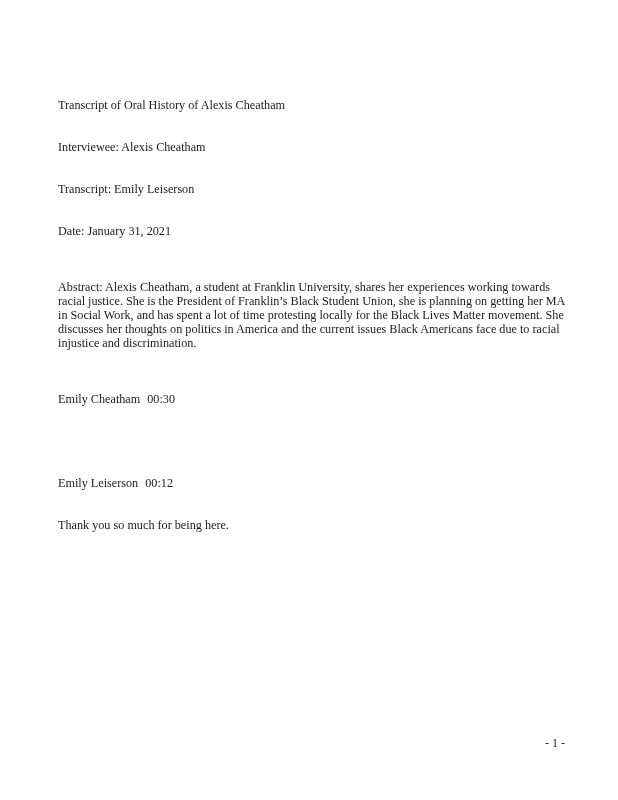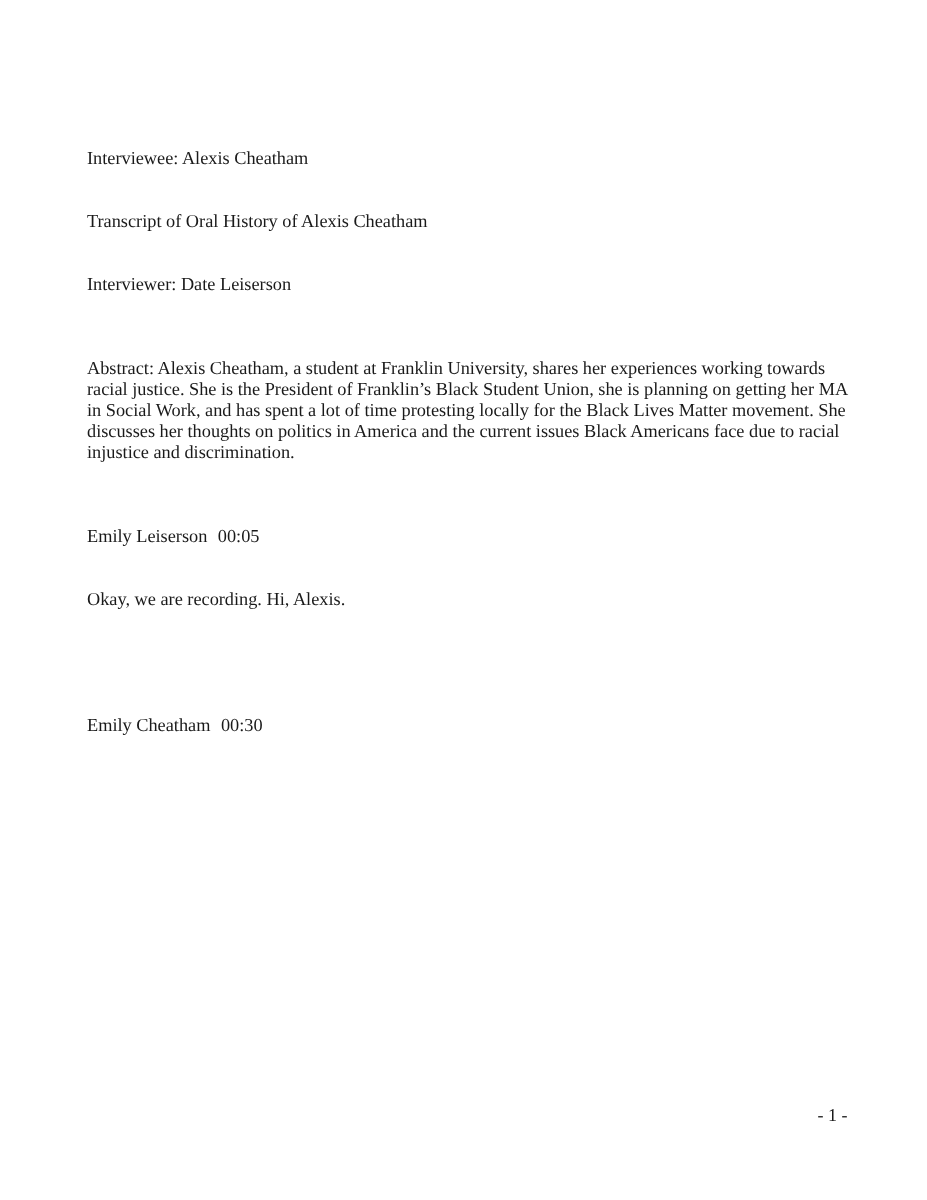--- a/index.html
+++ b/index.html
@@ -43,40 +43,41 @@
     font-size: 12px;
     color: #1a1a1a;
   }
 </style>
 </head>
 <body>
 
 <div class="page-content">
 
   <div class="block header-block">
+    <div>Transcript of Oral History of Alexis Cheatham</div>
     <div>Interviewee: Alexis Cheatham</div>
-    <div>Transcript of Oral History of Alexis Cheatham</div>
-    <div>Interviewer: Date Leiserson</div>
+    <div>Transcript: Emily Leiserson</div>
+    <div>Date: January 31, 2021</div>
   </div>
 
   <div class="block">Abstract: Alexis Cheatham, a student at Franklin University, shares her experiences working towards
 racial justice. She is the President of Franklin’s Black Student Union, she is planning on getting her MA
 in Social Work, and has spent a lot of time protesting locally for the Black Lives Matter movement. She
 discusses her thoughts on politics in America and the current issues Black Americans face due to racial
 injustice and discrimination.</div>
 
-  <div class="block turn">
-    <div class="speaker-line"><span>Emily Leiserson</span><span class="ts">00:05</span></div>
-    <div class="turn-text">Okay, we are recording. Hi, Alexis.</div>
-  </div>
 
   <div class="block turn">
     <div class="speaker-line"><span>Emily Cheatham</span><span class="ts">00:30</span></div>
   </div>
 
+  <div class="block turn">
+    <div class="speaker-line"><span>Emily Leiserson</span><span class="ts">00:12</span></div>
+    <div class="turn-text">Thank you so much for being here.</div>
+  </div>
 
   <div class="block turn">
     
     
   </div>
 
 </div>
 
 <div class="page-footer">- 1 -</div>
 

